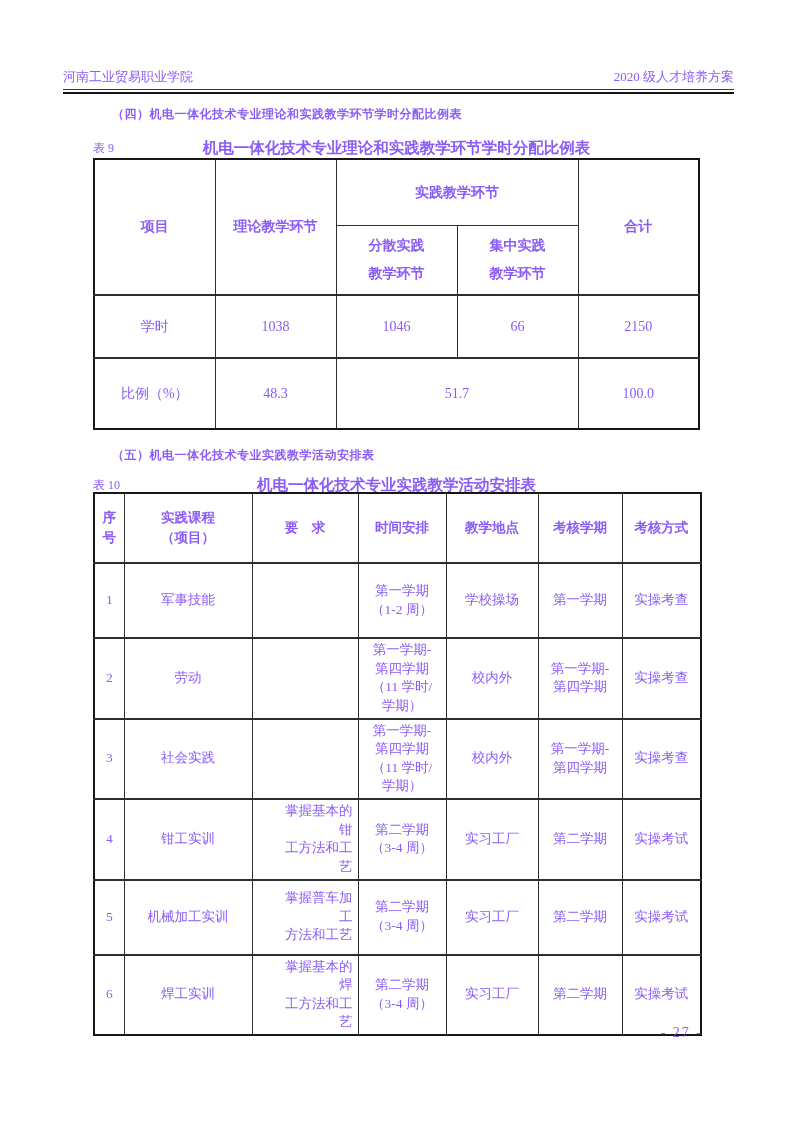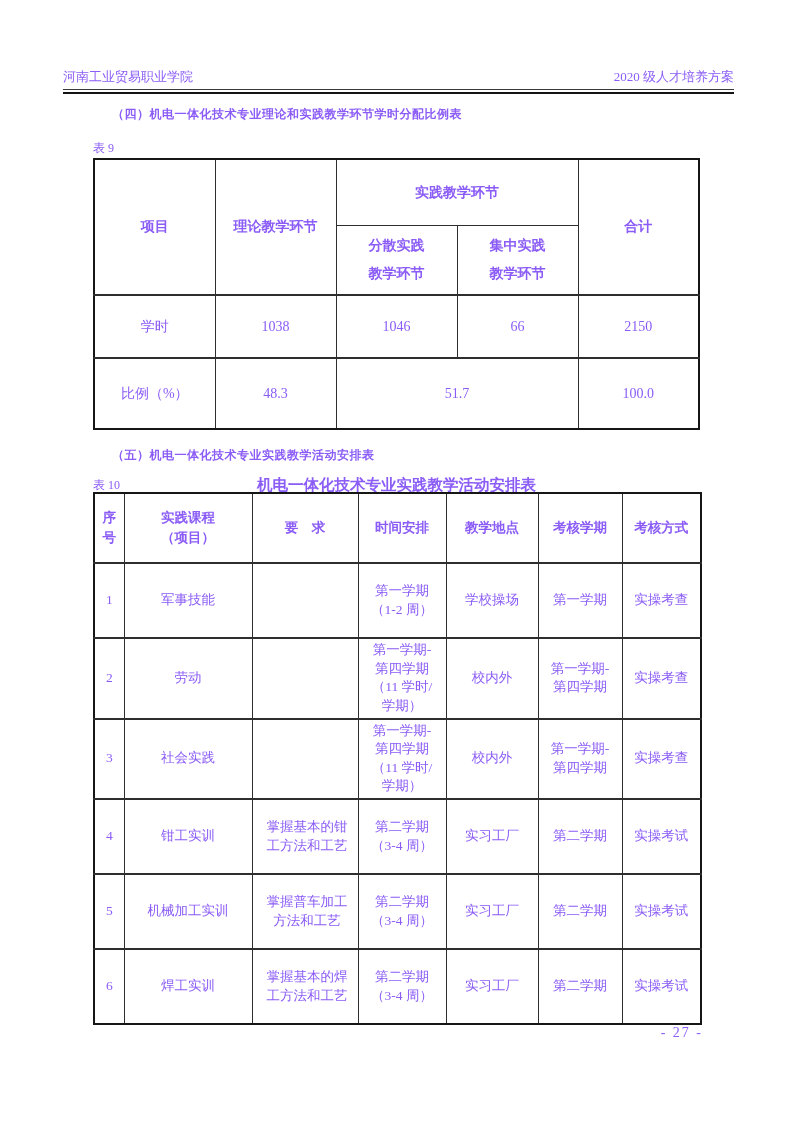--- a/index.html
+++ b/index.html
@@ -61,21 +61,21 @@
   .t9 tr.h1 { height:66px; }
   .t9 tr.h2 { height:70px; }
   .t9 tr.r1 { height:63px; }
   .t9 tr.r2 { height:71px; }
 
   .t10 { top:492px; }
   .t10 tr.hdr td { line-height:1.5; }
   .t10 td { line-height:1.38; font-size:13.5px; }
   .t10 tr.hdr  { height:70px; }
   .t10 tr.row  { height:75px; }
-  .t10 td.req  { text-align:center; padding-left:9px; padding-right:5px; }
+  .t10 td.req  { text-align:right; padding-left:25px; padding-right:5px; }
 
   
   .doc-footer {
     position:absolute; top:1026px; right:90px;
     font-size:14px; letter-spacing:2px; line-height:1;
   }
 </style>
 </head>
 <body>
 
@@ -87,20 +87,21 @@
   </div>
   <div class="header-rule">
     <div class="rule-thin"></div>
     <div class="rule-thick"></div>
   </div>
 
   <h2 class="section-heading sec4">（四）机电一体化技术专业理论和实践教学环节学时分配比例表</h2>
 
   <div class="table-caption cap9">
     <span class="tbl-label">表 9</span>
+    <span>机电一体化技术专业理论和实践教学环节学时分配比例表</span>
   </div>
 
   <table class="t9">
     <colgroup>
       <col style="width:20%">
         <col style="width:20%">
         <col style="width:20%">
         <col style="width:20%">
         <col style="width:20%">
     </colgroup>

